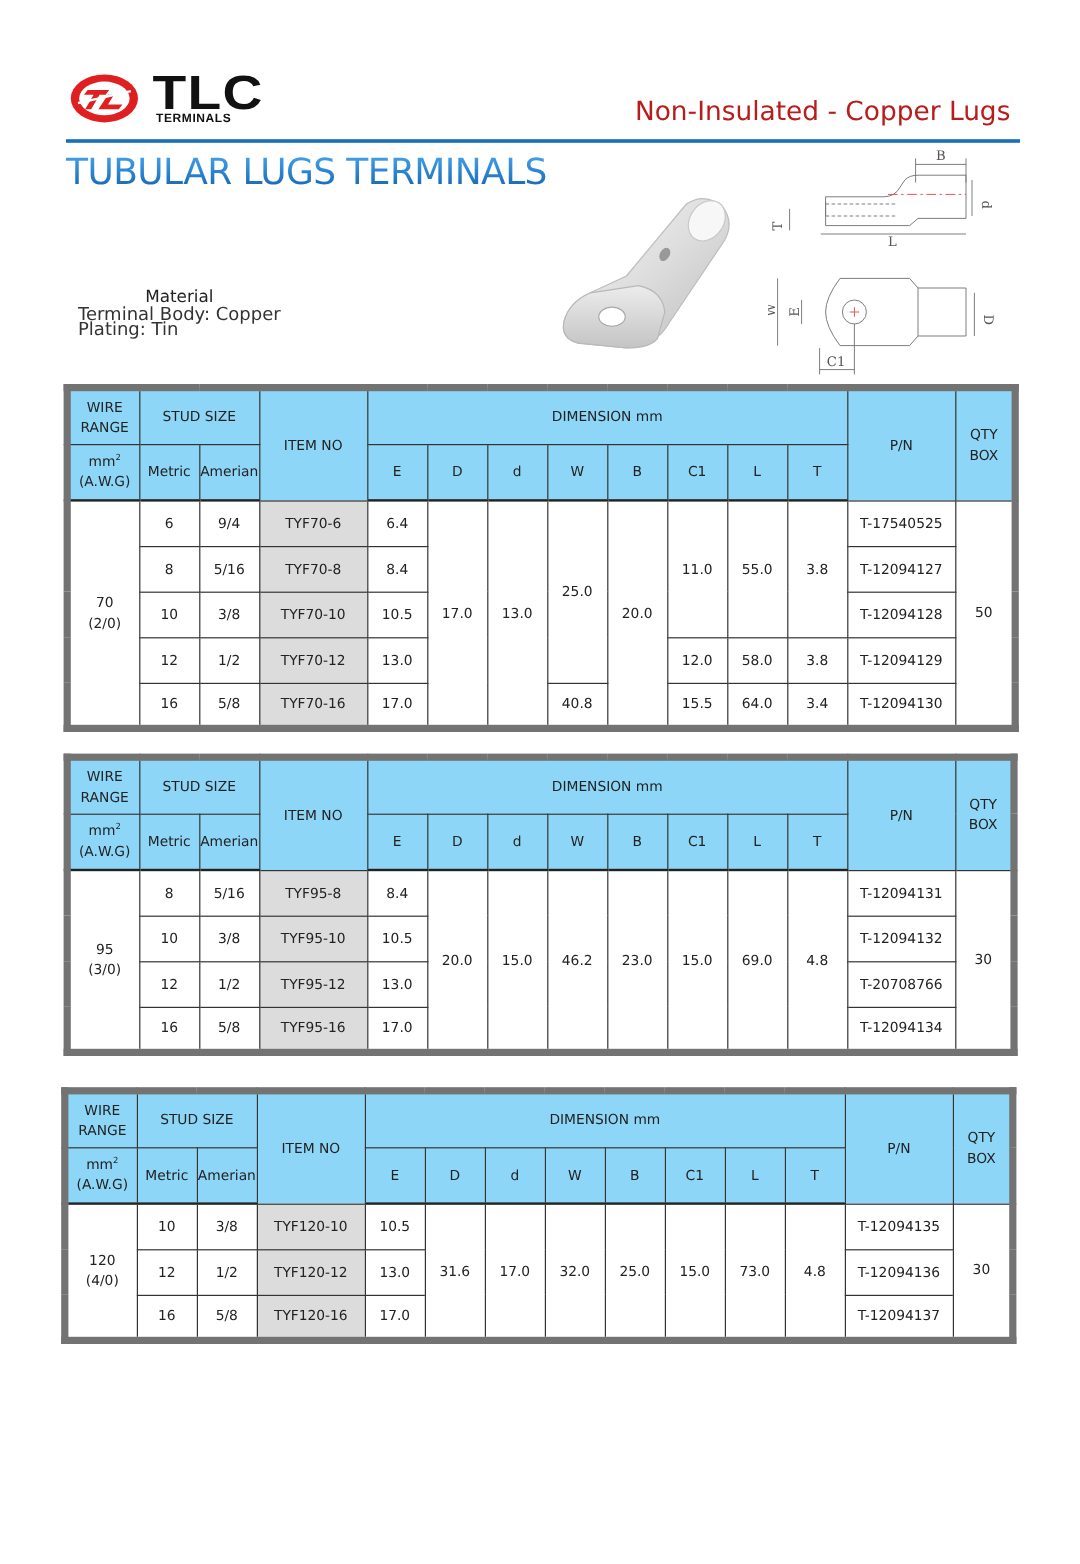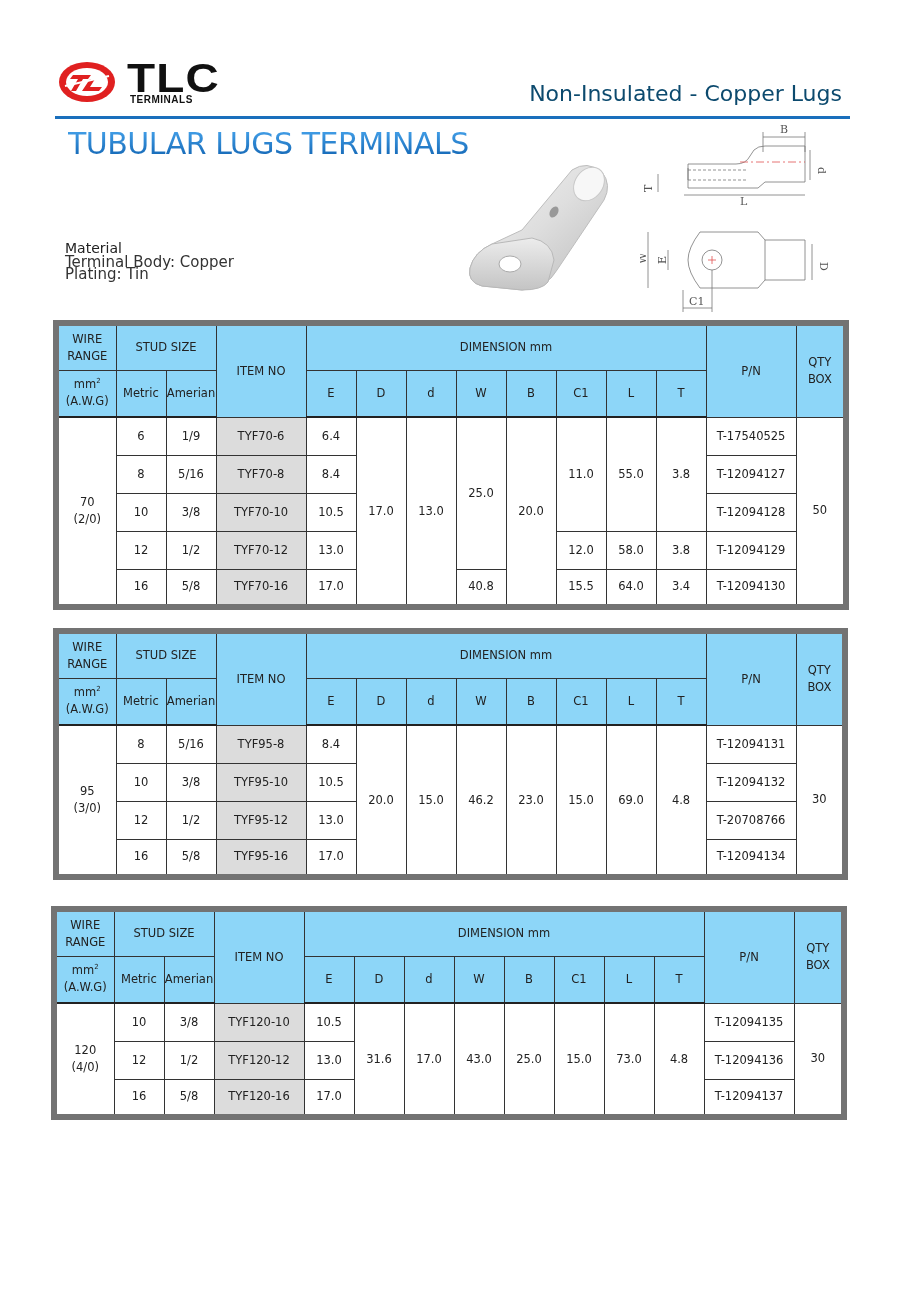--- a/index.html
+++ b/index.html
@@ -3,27 +3,27 @@
 <meta charset="utf-8">
 <style>
   html, body { margin:0; padding:0; background:#ffffff; }
   body { width:900px; height:1303px; position:relative; font-family:"DejaVu Sans", sans-serif; color:#222; overflow:hidden; }
 
   .logo { position:absolute; left:57px; top:58px; width:155px; height:50px; }
   .logo-mark { position:absolute; left:0; top:2px; width:60px; height:44px; }
   .logo-text { position:absolute; left:70px; top:0; font-family:"Liberation Sans", sans-serif; font-weight:bold; font-size:40px; letter-spacing:1px; color:#111; line-height:40px; transform:scaleX(1.15); transform-origin:left; }
   .logo-sub { position:absolute; left:73px; top:36px; font-family:"Liberation Sans", sans-serif; font-weight:bold; font-size:10px; letter-spacing:0.5px; color:#111; }
 
-  .category-title { position:absolute; right:58px; top:81px; font-family:"DejaVu Sans", sans-serif; font-size:22px; color:#0c4a6e; }
+  .category-title { position:absolute; right:58px; top:81px; font-family:"DejaVu Sans", sans-serif; font-size:22px; color:#b91c1c; }
   .rule { position:absolute; left:55px; top:116px; width:795px; height:3px; background:#1a6fbc; }
 
-  .page-title { position:absolute; left:55px; top:126px; font-family:"DejaVu Sans", sans-serif; font-size:30px; color:#1877c8; letter-spacing:-0.5px; background:linear-gradient(#4aa8f0,#0d5fae); -webkit-background-clip:text; background-clip:text;margin-left:13px; -webkit-text-fill-color:transparent; }
+  .page-title { position:absolute; left:55px; top:126px; font-family:"DejaVu Sans", sans-serif; font-size:30px; color:#1877c8; letter-spacing:-0.5px; background:linear-gradient(#4aa8f0,#0d5fae); -webkit-background-clip:text; background-clip:text; -webkit-text-fill-color:transparent; }
 
   .material { position:absolute; left:65px; top:240px; }
-  .material-title { font-size:14px; color:#222; line-height:16px; }
+  .material-title { font-size:14px; color:#222; line-height:16px;text-align:center; }
   .material-line { font-size:15px; color:#333; line-height:12px; }
 
   .photo { position:absolute; left:462px; top:160px; width:160px; height:140px; }
   .drawing { position:absolute; left:640px; top:122px; width:200px; height:195px; }
 
   table.spec { position:absolute; border-collapse:collapse; border:6px solid #737373; font-family:"DejaVu Sans", sans-serif; font-size:11.5px; color:#222; table-layout:fixed; }
   table.spec td { border:1px solid #333; text-align:center; vertical-align:middle; padding:0; line-height:17px; }
   table.spec tr.head td { background:#8dd6f8; }
   table.spec tr.head-bottom td { border-bottom:2px solid #222; }
   table.spec td.item { background:#dcdcdc; }
@@ -147,21 +147,21 @@
     <td>d</td>
     <td>W</td>
     <td>B</td>
     <td>C1</td>
     <td>L</td>
     <td>T</td>
   </tr>
   <tr style="height:38px">
     <td rowspan="5"><span>70</span><br><span>(2/0)</span></td>
     <td>6</td>
-    <td>1/9</td>
+    <td>9/4</td>
     <td class="item">TYF70-6</td>
     <td>6.4</td>
     <td rowspan="5">17.0</td>
     <td rowspan="5">13.0</td>
     <td rowspan="4">25.0</td>
     <td rowspan="5">20.0</td>
     <td rowspan="3">11.0</td>
     <td rowspan="3">55.0</td>
     <td rowspan="3">3.8</td>
     <td>T-17540525</td>
@@ -324,21 +324,21 @@
     <td>T</td>
   </tr>
   <tr style="height:38px">
     <td rowspan="3"><span>120</span><br><span>(4/0)</span></td>
     <td>10</td>
     <td>3/8</td>
     <td class="item">TYF120-10</td>
     <td>10.5</td>
     <td rowspan="3">31.6</td>
     <td rowspan="3">17.0</td>
-    <td rowspan="3">43.0</td>
+    <td rowspan="3">32.0</td>
     <td rowspan="3">25.0</td>
     <td rowspan="3">15.0</td>
     <td rowspan="3">73.0</td>
     <td rowspan="3">4.8</td>
     <td>T-12094135</td>
     <td rowspan="3">30</td>
   </tr>
   <tr style="height:38px">
     <td>12</td>
     <td>1/2</td>

